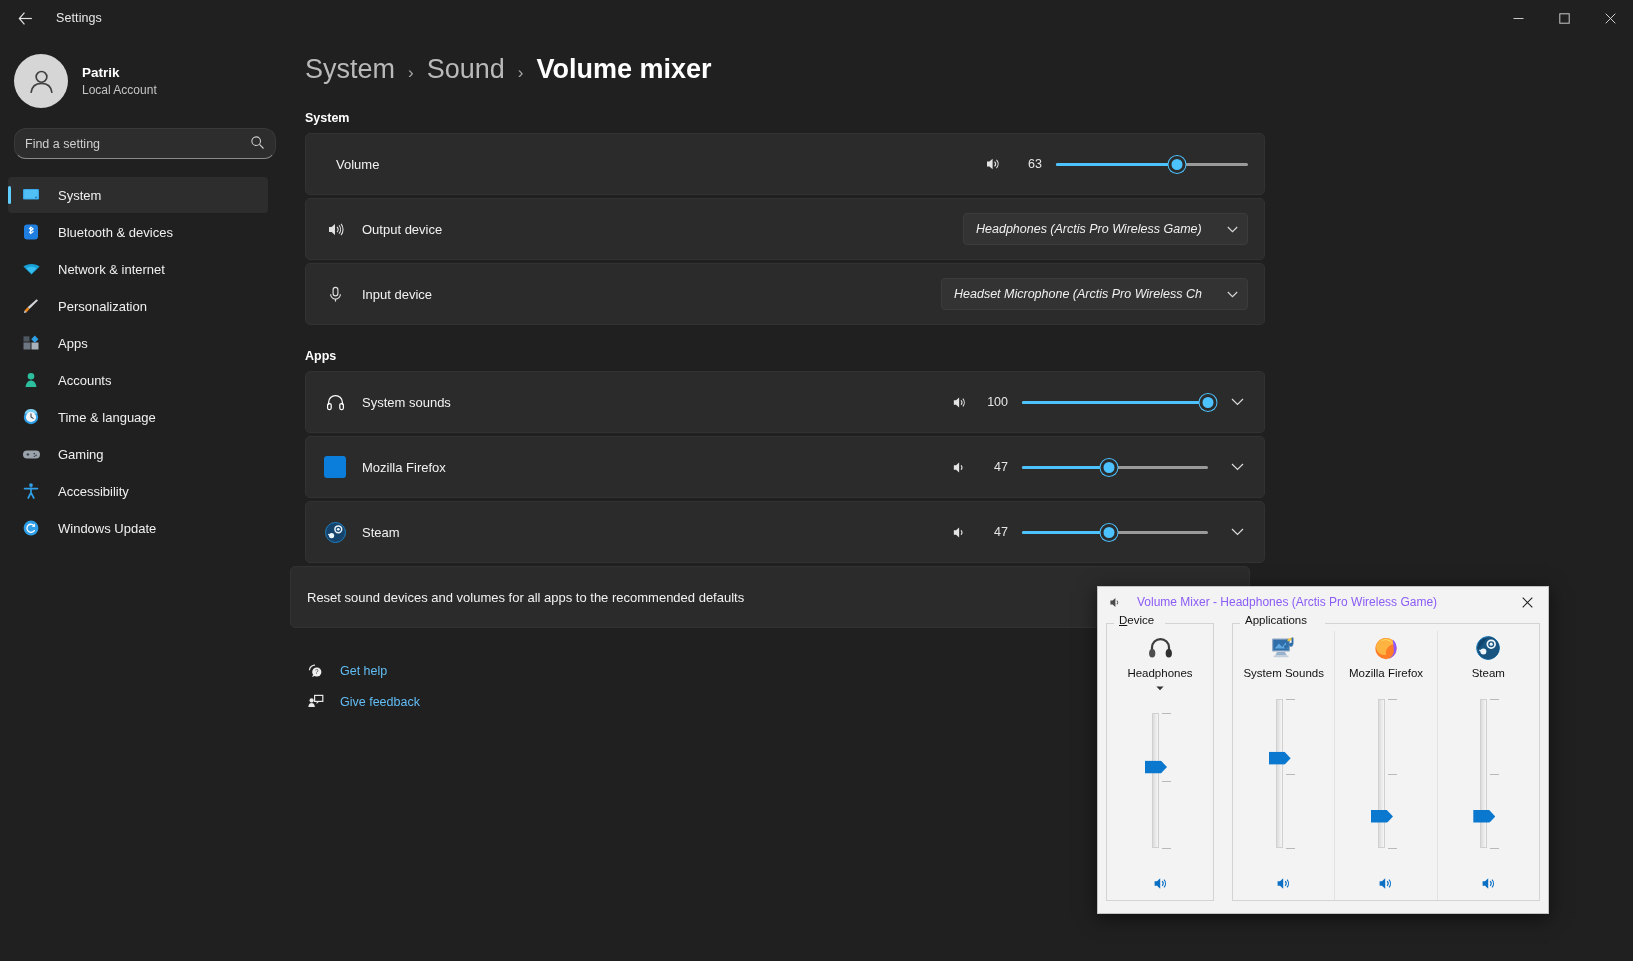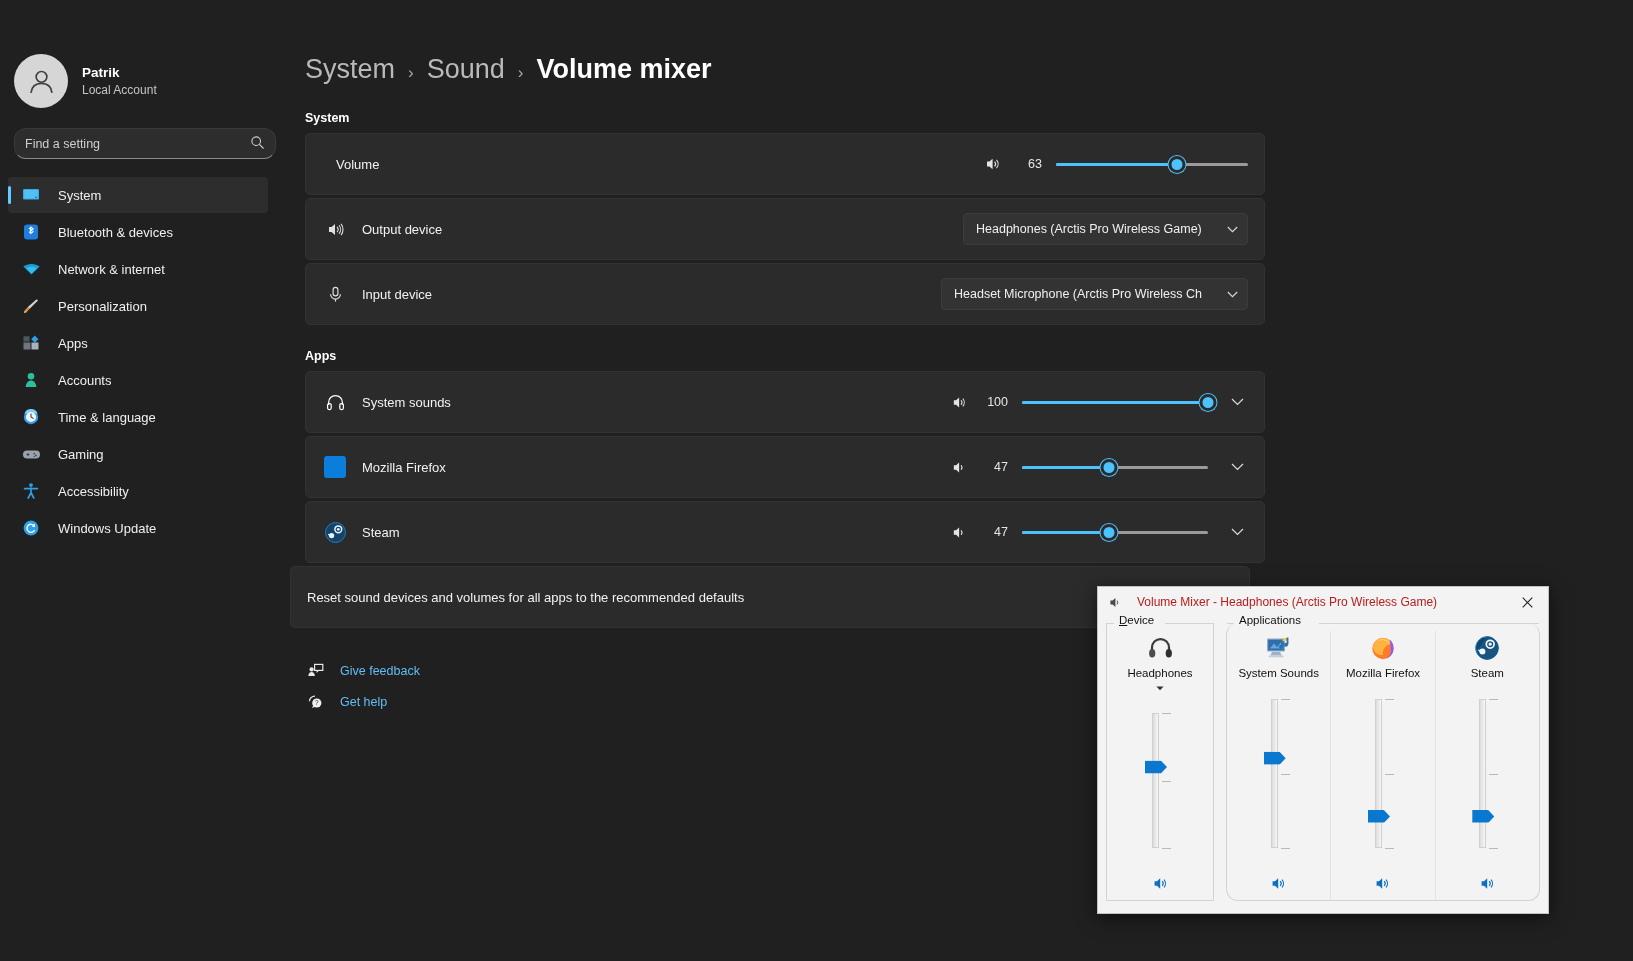--- a/index.html
+++ b/index.html
@@ -102,21 +102,21 @@
   .slider .thumb {
     position: absolute; width: 17px; height: 17px; border-radius: 50%;
     background: #4cc2ff; border: 3px solid #2b2b2b; transform: translateX(-50%);
     box-shadow: 0 0 0 1px #4cc2ff;
   }
 
   .dropdown {
     background: #333333; border: 1px solid #3c3c3c; border-radius: 4px;
     height: 32px; display: flex; align-items: center; justify-content: space-between;
     padding: 0 9px 0 12px; font-size: 12.5px; color: #f0f0f0;
-    white-space: nowrap; overflow: hidden;
+    white-space: nowrap; overflow: hidden; font-style: italic;
   }
   .dd-text { overflow: hidden; text-overflow: clip; white-space: nowrap; }
   .dd-chev { margin-left: 10px; color: #d7d7d7; font-size: 10px; flex: 0 0 auto; }
 
   .chev-btn { color: #dcdcdc; font-size: 11px; margin-left: 18px; width: 22px; text-align: center; }
 
   .reset-card {
     width: 960px; background: #2b2b2b;
     border: 1px solid #323232; border-radius: 5px;
     min-height: 62px; display: flex; align-items: center; padding: 0 16px; margin-top: 3px;
@@ -133,39 +133,39 @@
     position: absolute; left: 1097px; top: 586px; width: 452px; height: 328px;
     background: #f3f3f3; border: 1px solid #c2c2c2; color: #000000;
     box-shadow: 0 4px 18px rgba(0,0,0,.55);
   }
   .mixer-title {
     height: 30px; display: flex; align-items: center; padding-left: 10px;
     background: #f3f3f3;
   }
   .mixer-title .mt-ico { color: #4a4a4a; display: flex; align-items: center; }
   .mixer-title .mt-text {
-    margin-left: 14px; font-size: 12px; color: #b91c1c;
+    margin-left: 14px; font-size: 12px; color: #8b5cf6;
     font-family: "Liberation Sans", sans-serif;
   }
   .mixer-close {
     position: absolute; right: 0; top: 0; width: 42px; height: 30px;
     display: flex; align-items: center; justify-content: center; color: #222;
     font-size: 12px;
   }
   .mixer-body { position: relative; display: flex; padding: 6px 8px 0 8px; height: 292px; }
   .group { position: relative; border: 1px solid #d3d3d3; border-top: none; height: 278px; }
   .group .legend {
     position: absolute; top: -9px; left: 7px; background: #f3f3f3;
     padding: 0 5px; font-size: 11.5px; color: #111;
   }
   .group .legend u { text-decoration: underline; }
   .group-top-l { position: absolute; top: 0; left: 0; width: 7px; height: 1px; background: #d3d3d3; }
   .group-top-r { position: absolute; top: 0; right: 0; height: 1px; background: #d3d3d3; }
   .device-group { width: 108px; flex: 0 0 108px; }
-  .apps-group { flex: 1; margin-left: 12px; border-radius: 12px; }
+  .apps-group { flex: 1; margin-left: 18px; }
   .channels { display: flex; height: 100%; padding-top: 8px; }
   .channel {
     flex: 1; display: flex; flex-direction: column; align-items: center;
     position: relative;
   }
   .channel + .channel { border-left: 1px solid #e2e2e2; }
   .ch-icon { height: 34px; display: flex; align-items: center; justify-content: center; }
   .ch-name {
     font-size: 11.5px; color: #111; margin-top: 2px; white-space: nowrap;
     display: flex; align-items: center; gap: 5px; flex-direction: column;
@@ -186,20 +186,46 @@
   }
   .ch-mute { height: 34px; display: flex; align-items: center; justify-content: center; }
 
   .icon-sq { width: 22px; height: 22px; border-radius: 3px; }
 </style>
 </head>
 <body>
 
 <div id="root">
 
+  <div class="titlebar">
+    <div class="back-btn">
+      <svg width="17" height="17" viewBox="0 0 16 16">
+        <path d="M7 2.5 L2.2 8 L7 13.5" fill="none" stroke="#e3e3e3" stroke-width="1.1"></path>
+        <path d="M2.4 8 H14" fill="none" stroke="#e3e3e3" stroke-width="1.1"></path>
+      </svg>
+    </div>
+    <div class="tb-title">Settings</div>
+    <div class="win-ctrls">
+      <div class="win-btn">
+        <svg width="11" height="11" viewBox="0 0 11 11">
+          <path d="M0.5 5.5 H10.5" stroke="#c8c8c8" stroke-width="1"></path>
+        </svg>
+      </div>
+      <div class="win-btn">
+        <svg width="11" height="11" viewBox="0 0 11 11">
+          <rect x="0.8" y="0.8" width="9.4" height="9.4" fill="none" stroke="#c8c8c8" stroke-width="1"></rect>
+        </svg>
+      </div>
+      <div class="win-btn">
+        <svg width="11" height="11" viewBox="0 0 11 11">
+          <path d="M0.7 0.7 L10.3 10.3 M10.3 0.7 L0.7 10.3" stroke="#d0d0d0" stroke-width="1"></path>
+        </svg>
+      </div>
+    </div>
+  </div>
 
   <div class="sidebar">
 
     <div class="profile">
       <div class="avatar">
         <svg width="33" height="33" viewBox="0 0 32 32">
           <circle cx="16" cy="11.5" r="5.2" fill="none" stroke="#404040" stroke-width="1.6"></circle>
           <path d="M5.8 27 C6.6 20.5 11 17.8 16 17.8 C21 17.8 25.4 20.5 26.2 27" fill="none" stroke="#404040" stroke-width="1.6"></path>
         </svg>
       </div>
@@ -505,38 +531,38 @@
     </div>
 
     <div class="reset-card">
       <div class="reset-text">Reset sound devices and volumes for all apps to the recommended defaults</div>
     </div>
 
     <div class="links">
       <div class="link-row">
         <span class="link-ico">
           <svg width="17" height="17" viewBox="0 0 17 17">
+            <path d="M2.4 8.2 A5.4 5.4 0 0 1 8 3.2" fill="none" stroke="#e8e8e8" stroke-width="1.2"></path>
+            <circle cx="9.8" cy="10" r="4.6" fill="#f0f0f0"></circle>
+            <path d="M6.2 12.6 L5 15 L7.6 13.9 Z" fill="#f0f0f0"></path>
+            <text x="9.8" y="12.3" font-size="6.4" fill="#1d1d1d" text-anchor="middle" font-family="Liberation Sans, sans-serif">?</text>
+          </svg>
+        </span>
+        <span class="link-text">Get help</span>
+      </div>
+      <div class="link-row">
+        <span class="link-ico">
+          <svg width="17" height="17" viewBox="0 0 17 17">
             <circle cx="4.6" cy="7.4" r="2.1" fill="#e8e8e8"></circle>
             <path d="M1.3 14 C1.7 11.1 3 10.1 4.6 10.1 C6.2 10.1 7.5 11.1 7.9 14 Z" fill="#e8e8e8"></path>
             <rect x="7.6" y="2.4" width="8.2" height="6" fill="none" stroke="#e8e8e8" stroke-width="1.2"></rect>
             <path d="M9.6 8.4 L9.6 10.9 L12.2 8.4" fill="#e8e8e8"></path>
           </svg>
         </span>
         <span class="link-text">Give feedback</span>
-      </div>
-      <div class="link-row">
-        <span class="link-ico">
-          <svg width="17" height="17" viewBox="0 0 17 17">
-            <path d="M2.4 8.2 A5.4 5.4 0 0 1 8 3.2" fill="none" stroke="#e8e8e8" stroke-width="1.2"></path>
-            <circle cx="9.8" cy="10" r="4.6" fill="#f0f0f0"></circle>
-            <path d="M6.2 12.6 L5 15 L7.6 13.9 Z" fill="#f0f0f0"></path>
-            <text x="9.8" y="12.3" font-size="6.4" fill="#1d1d1d" text-anchor="middle" font-family="Liberation Sans, sans-serif">?</text>
-          </svg>
-        </span>
-        <span class="link-text">Get help</span>
       </div>
     </div>
 
   </div>
 
   <div class="mixer">
 
     <div class="mixer-title">
       <span class="mt-ico">
         <svg width="15" height="15" viewBox="0 0 15 15">

